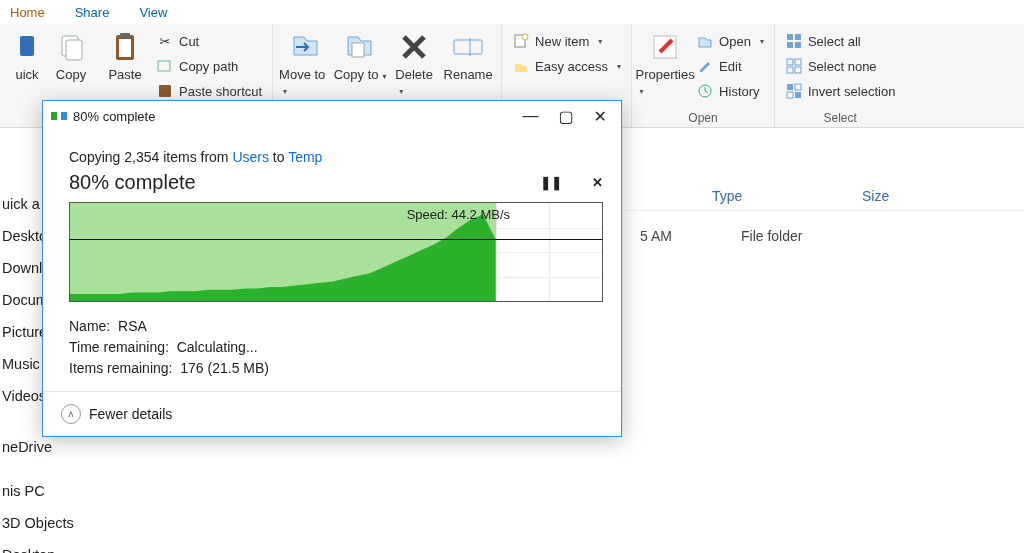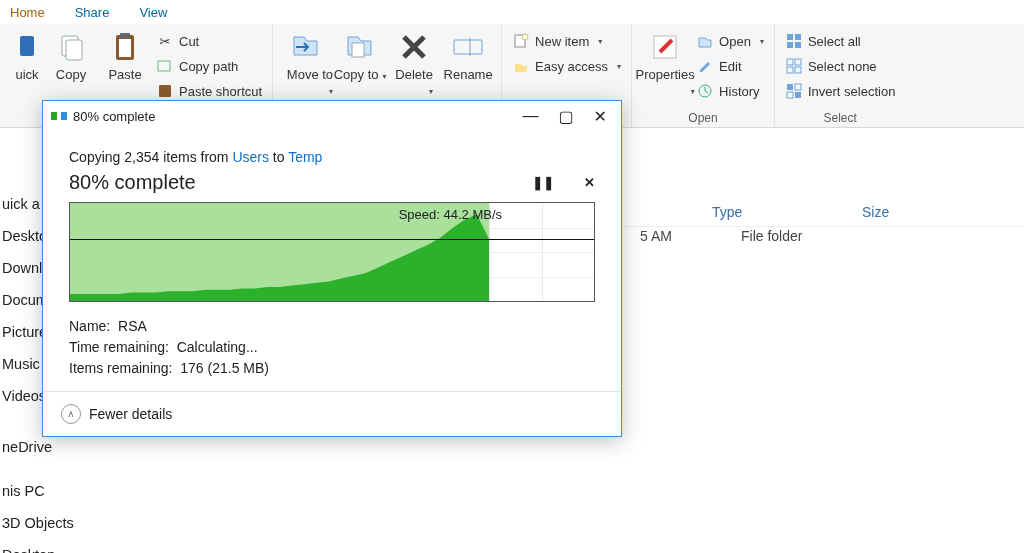--- a/index.html
+++ b/index.html
@@ -37,33 +37,33 @@
     display: flex;
     flex-direction: column;
     align-items: stretch;
     border-right: 1px solid #e3e3e3;
     padding: 2px 6px 0 6px;
   }
   .rgroup .row { display: flex; align-items: flex-start; gap: 0px; flex: 1; }
   .rgroup .glabel { text-align: center; font-size: 12px; color: #5a5a5a; padding: 2px 0; }
   .big-btn { display: flex; flex-direction: column; align-items: center; width: 54px; padding-top: 2px; cursor: pointer; }
   .big-btn .icon-area { width: 36px; height: 38px; display: flex; align-items:center; justify-content:center; }
-  .big-btn .lbl { font-size: 13px; text-align: right; color: #333; line-height: 1.15; margin-top: 2px; }
+  .big-btn .lbl { font-size: 13px; text-align: left; color: #333; line-height: 1.15; margin-top: 2px; }
   .small-stack { display:flex; flex-direction:column; gap:3px; padding-top:4px; }
   .small-btn { display:flex; align-items:center; gap:5px; padding:2px 4px; font-size:13px; color:#333; cursor:pointer; white-space:nowrap;}
   .small-btn .si { width:18px; height:18px; display:inline-flex; align-items:center; justify-content:center; }
   .caret-down { display:inline-block; margin-left:4px; font-size:8px; color:#555; }
   
   .body-area { position: relative; height: calc(553px - 128px); }
   .columns-header {
     position: absolute; left: 160px; right: 0; top: 60px;
     display: flex; color: #3a6ea5; font-size: 14px;
     border-bottom: 1px solid #eee; padding-bottom: 6px;
   }
-  .columns-header .col { padding: 0 12px; margin-top: 16px; }
+  .columns-header .col { padding: 0 12px; }
   .file-row { position:absolute; left:700px; top:100px; font-size:14px; display:flex; gap:51px;}
   .file-row .time { color:#444; }
   .file-row .type { color:#444; }
   
   .sidebar { position:absolute; left:0; top:60px; width:150px; font-size:14.5px; line-height: 32px;}
   .sidebar .sb-item { padding-left: 2px; color:#222; cursor:pointer; white-space:nowrap; }
   
   .dialog {
     position: absolute;
     left: 42px; top: 100px;
@@ -72,21 +72,21 @@
     border: 1px solid #3a8ee6;
     box-shadow: 0 4px 20px rgba(0,0,0,0.25);
     z-index: 100;
   }
   .dialog-title {
     display:flex; align-items:center; height:30px; padding:0 4px 0 8px;
     font-size:13px;
   }
   .dialog-title .tt { flex:1; display:flex; align-items:center; gap:6px;}
   .dialog-title .winicon { font-size:16px; padding:0 10px; cursor:pointer;}
-  .dialog-body { padding: 18px 26px 12px 26px; }
+  .dialog-body { padding: 18px 18px 12px 26px; }
   .status-line { font-size:14px; margin-bottom:6px; }
   .status-line .link { color:#0f6ecd; cursor:pointer; }
   .pct-line { display:flex; align-items:center; justify-content:space-between; }
   .pct-line .pct { font-size:20px; }
   .ctrl-btns { display:flex; gap:30px; font-size:13px; font-weight:bold; }
   .ctrl-btns span { cursor:pointer; }
   .graph-wrap { margin: 8px 0 14px 0; border:1px solid #555; position:relative; height:100px; background:#fff;text-decoration:underline;}
   .graph-fill {
     position:absolute; left:0; top:0; bottom:0; width:80%;
     background: #a9e09b;

